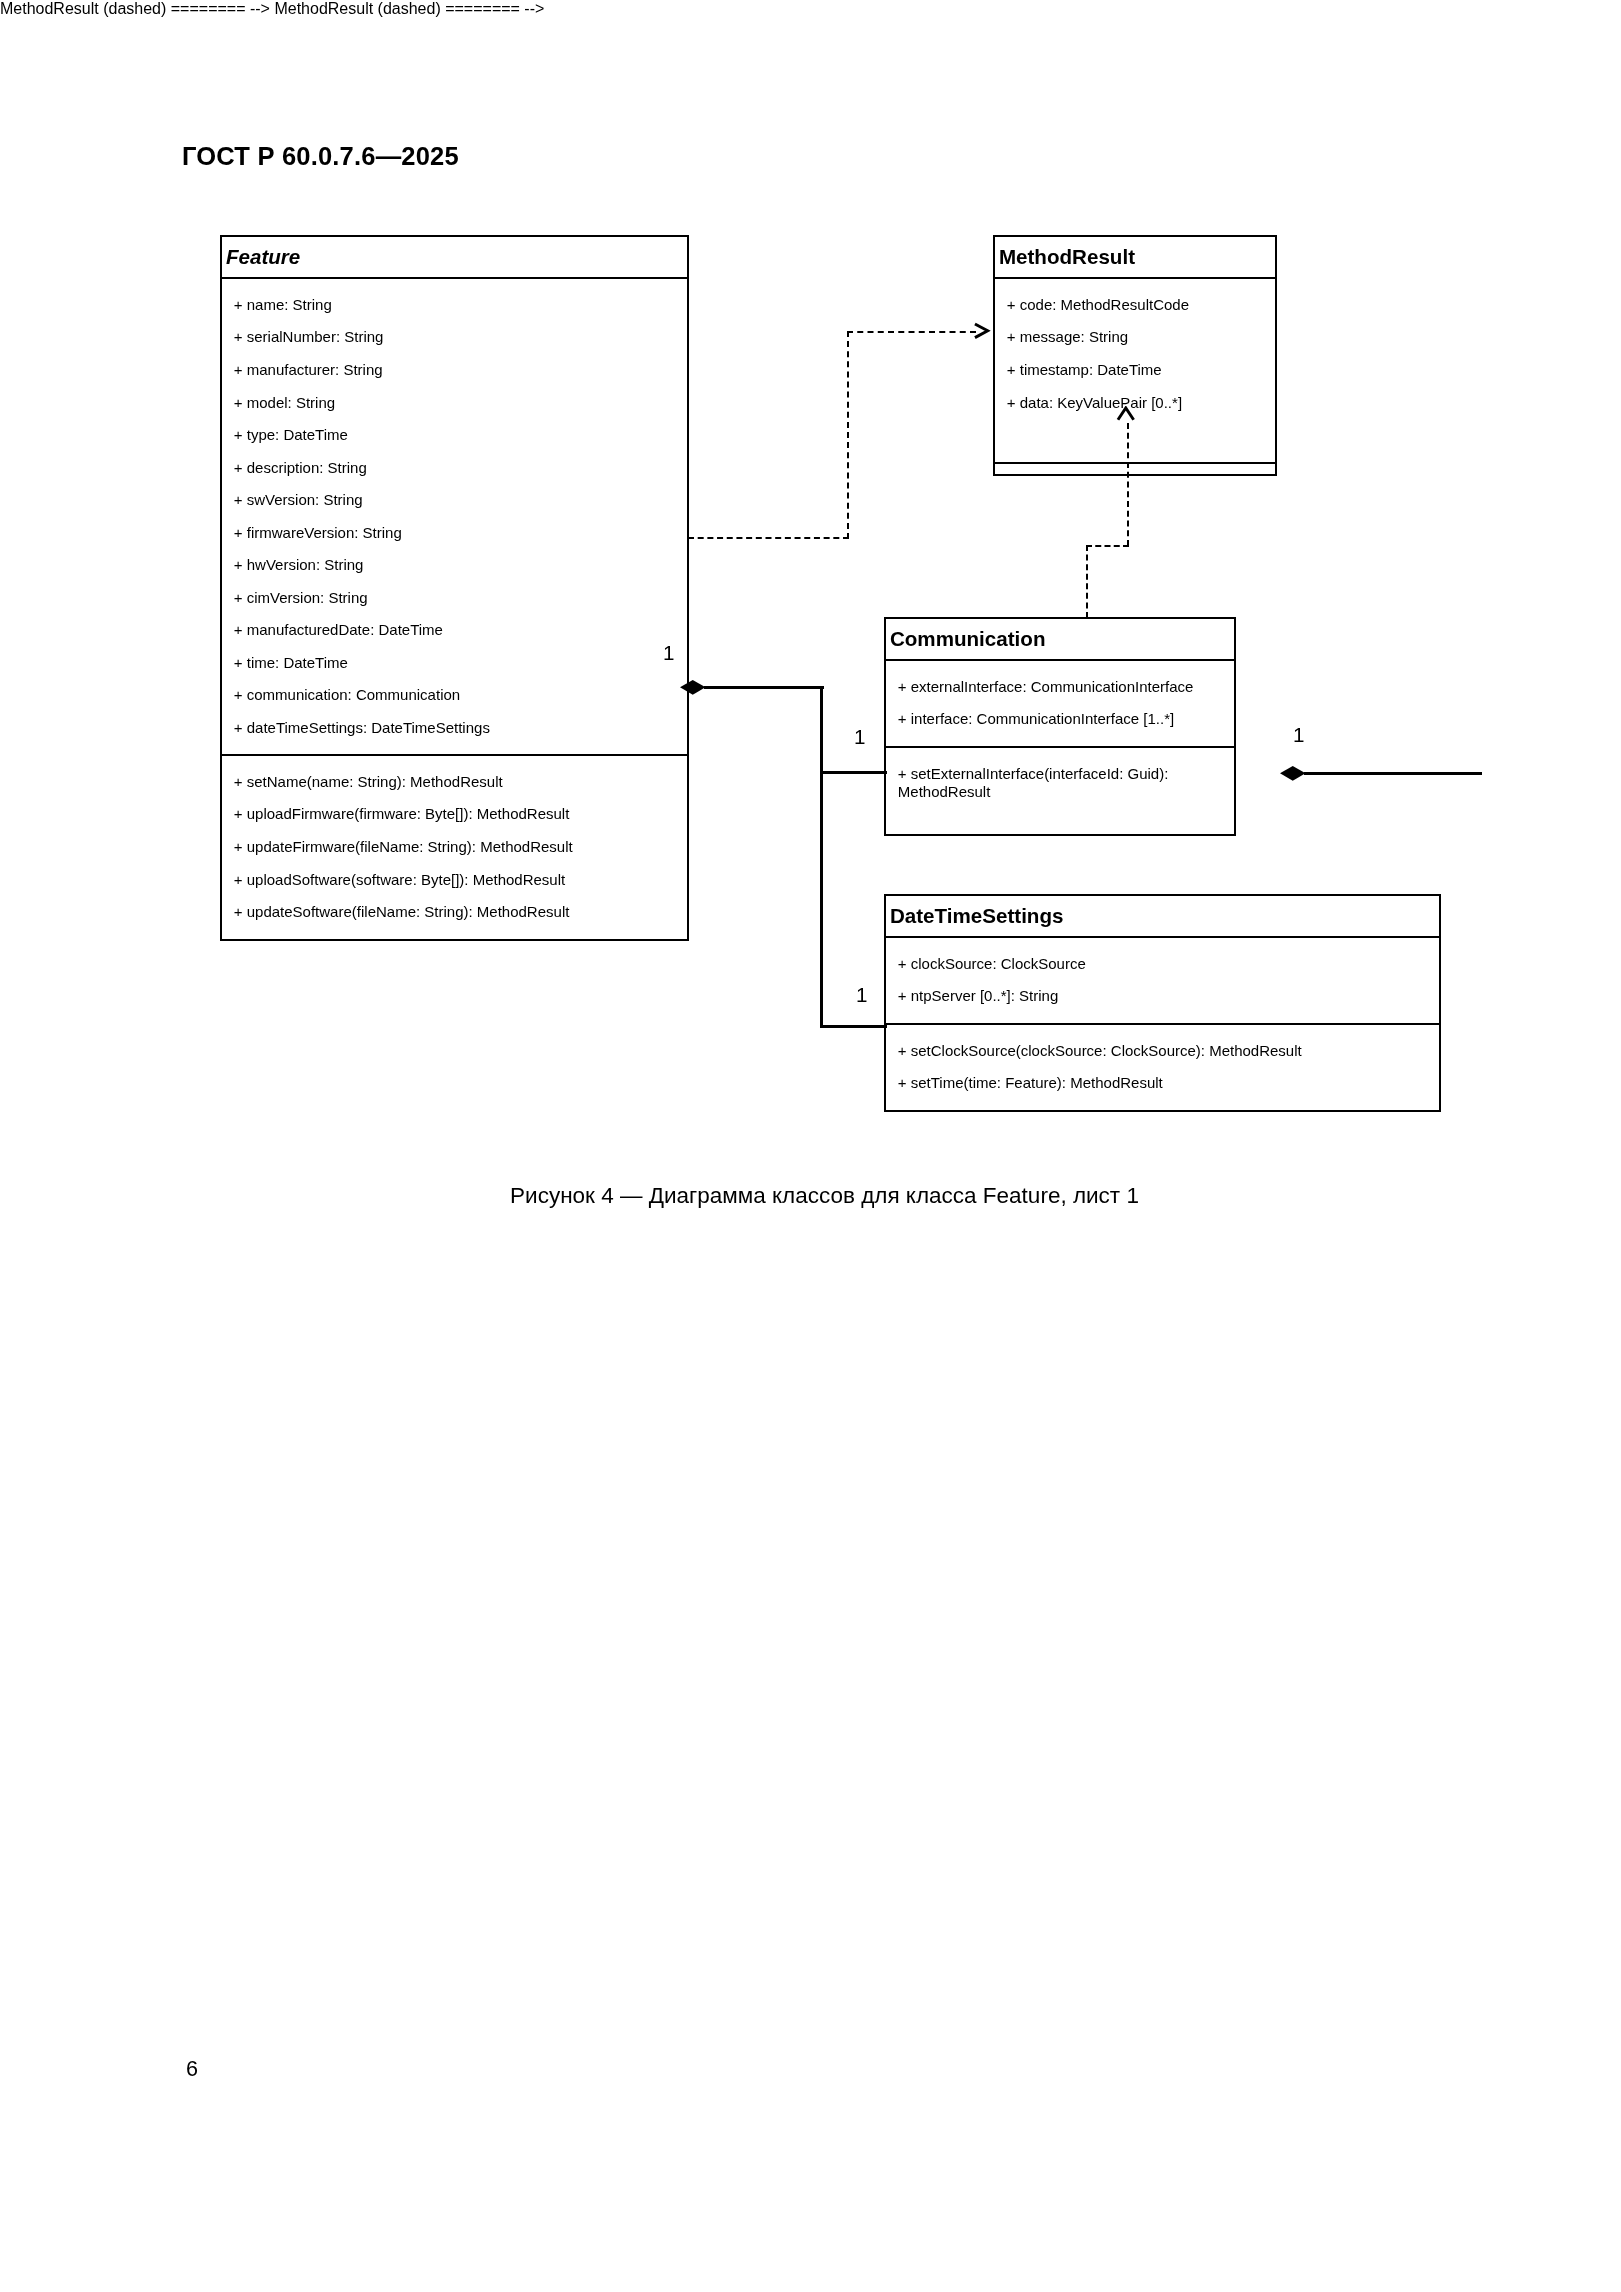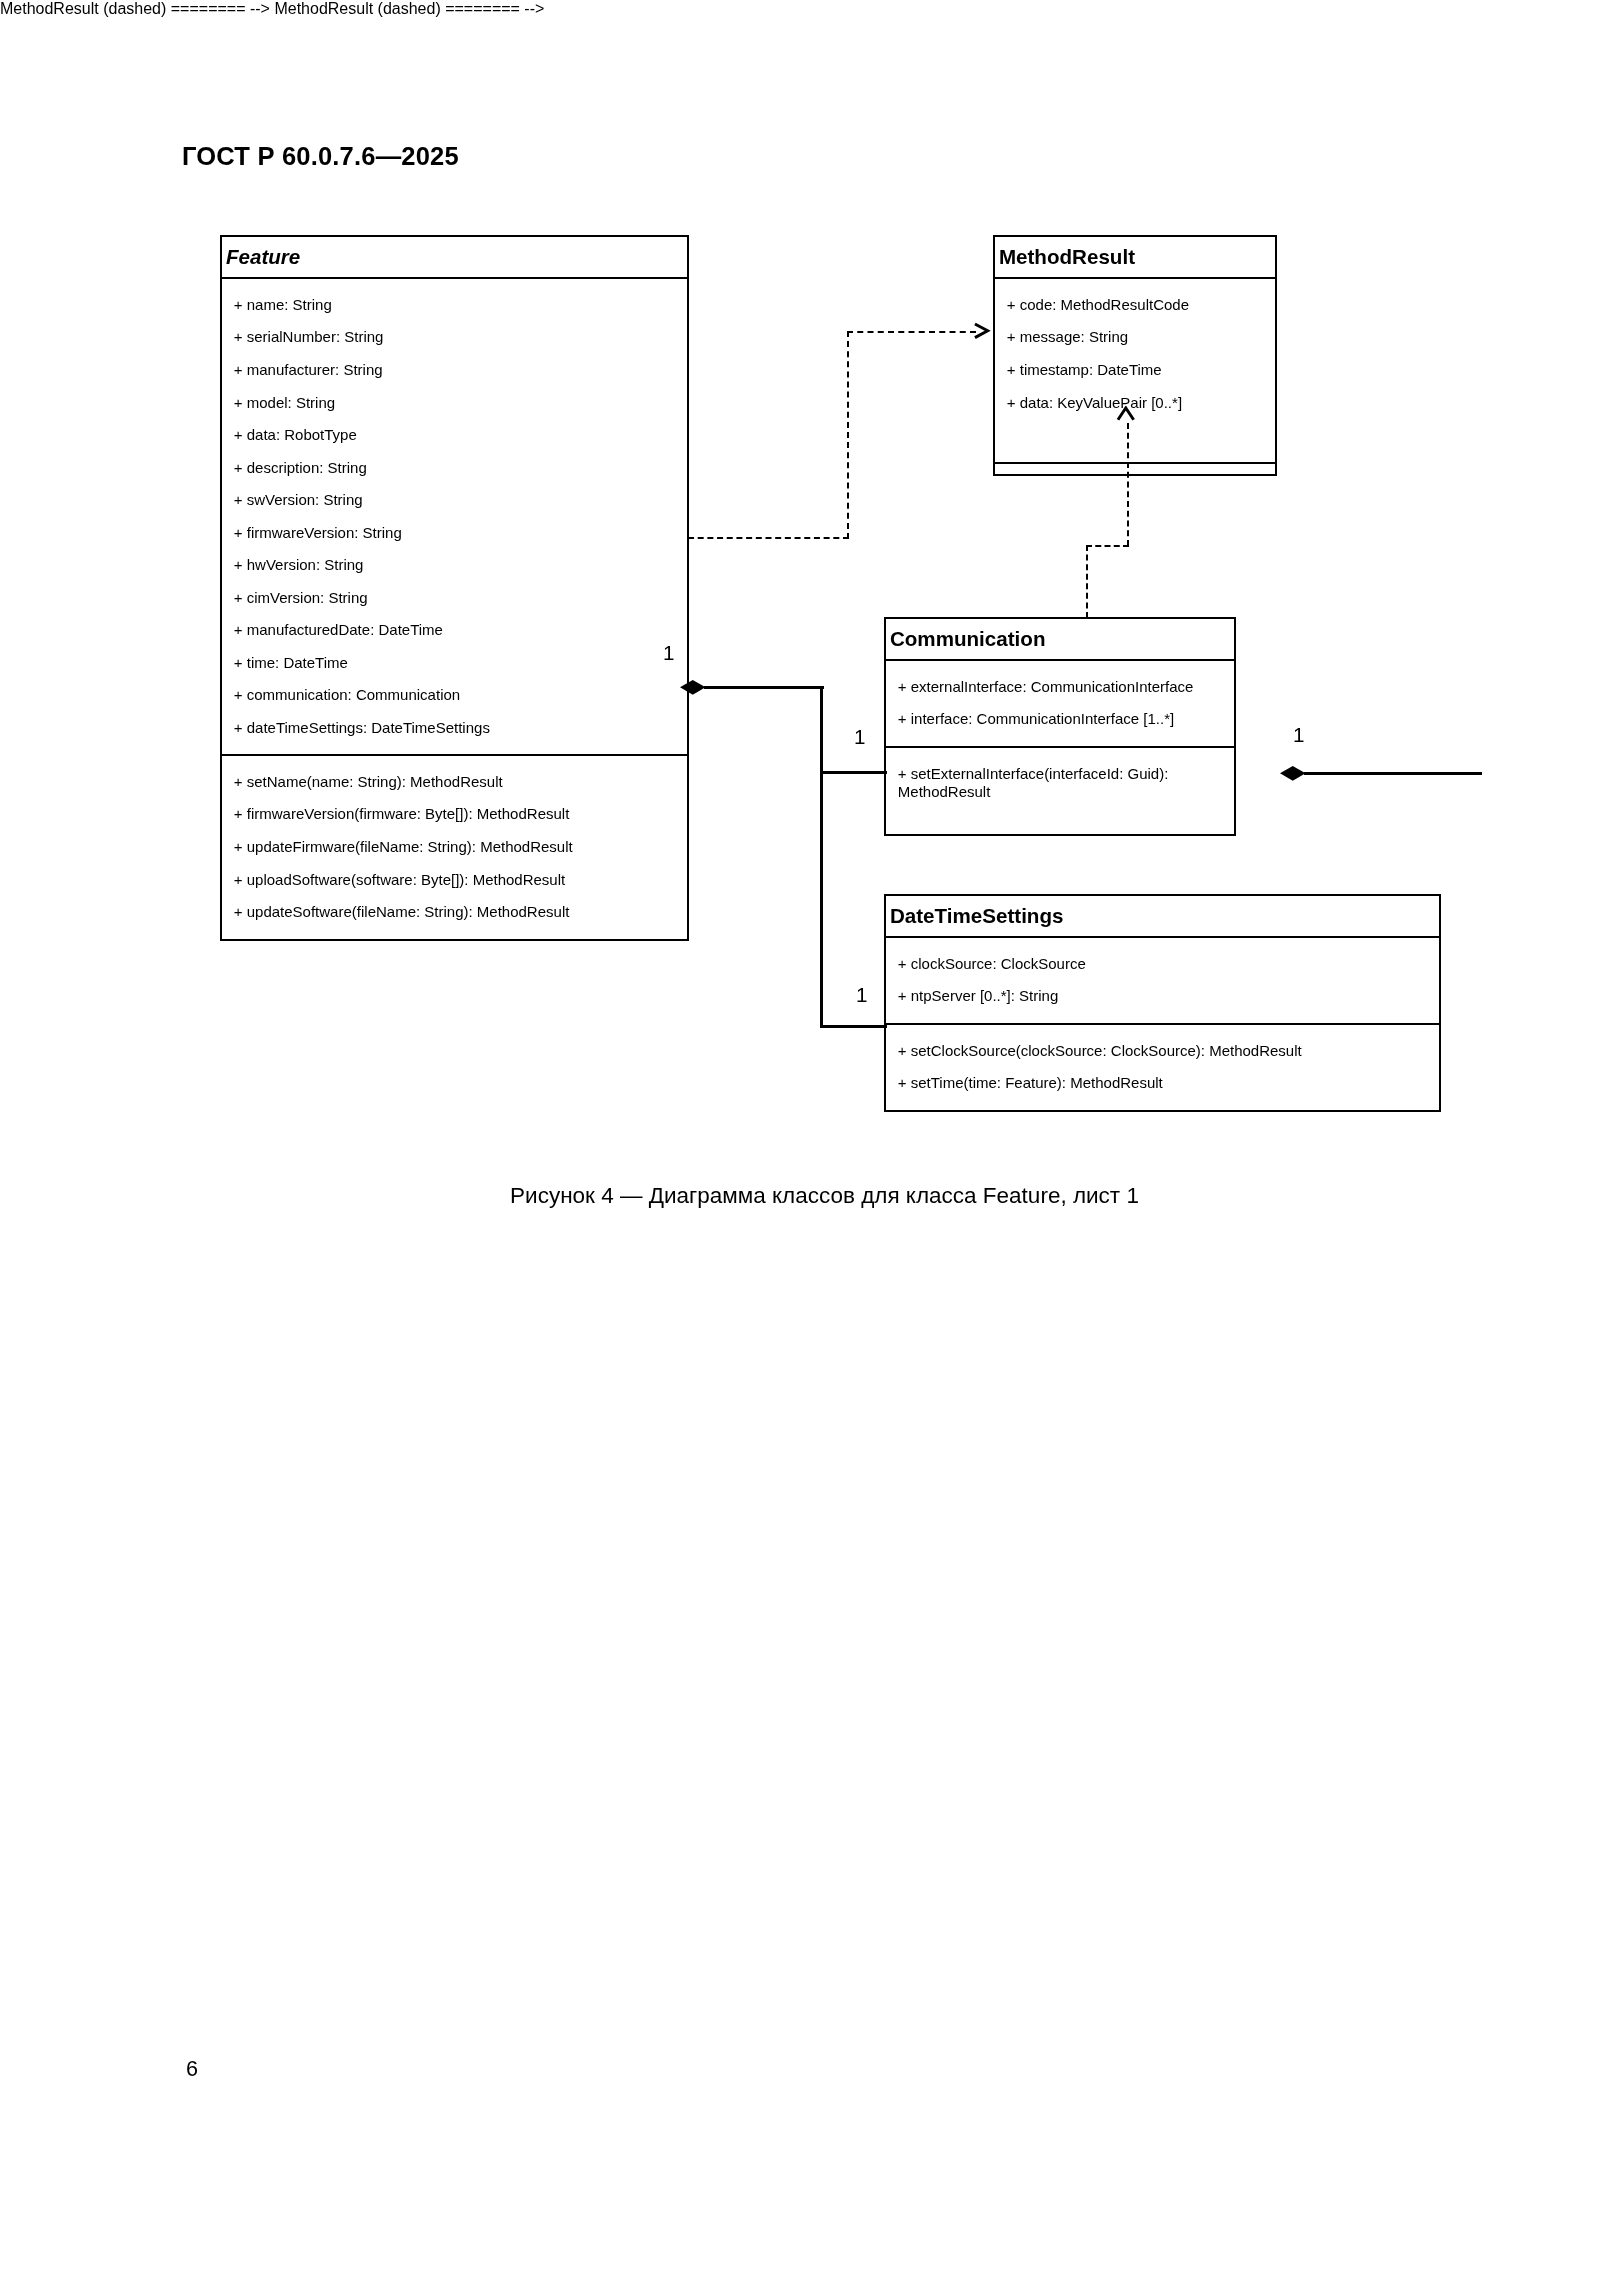--- a/index.html
+++ b/index.html
@@ -136,34 +136,34 @@
 <div id="diagram">
 
   
   <div class="uml-class" id="cls-feature" style="left:220px; top:235px; width:469px;">
     <div class="uml-title italic">Feature</div>
     <div class="uml-compartment">
       <div class="uml-row">+ name: String</div>
       <div class="uml-row">+ serialNumber: String</div>
       <div class="uml-row">+ manufacturer: String</div>
       <div class="uml-row">+ model: String</div>
-      <div class="uml-row">+ data: RobotType</div>
+      <div class="uml-row">+ type: DateTime</div>
       <div class="uml-row">+ description: String</div>
       <div class="uml-row">+ swVersion: String</div>
       <div class="uml-row">+ firmwareVersion: String</div>
       <div class="uml-row">+ hwVersion: String</div>
       <div class="uml-row">+ cimVersion: String</div>
       <div class="uml-row">+ manufacturedDate: DateTime</div>
       <div class="uml-row">+ time: DateTime</div>
       <div class="uml-row">+ communication: Communication</div>
       <div class="uml-row">+ dateTimeSettings: DateTimeSettings</div>
     </div>
     <div class="uml-compartment last">
       <div class="uml-row">+ setName(name: String): MethodResult</div>
-      <div class="uml-row">+ firmwareVersion(firmware: Byte[]): MethodResult</div>
+      <div class="uml-row">+ uploadFirmware(firmware: Byte[]): MethodResult</div>
       <div class="uml-row">+ updateFirmware(fileName: String): MethodResult</div>
       <div class="uml-row">+ uploadSoftware(software: Byte[]): MethodResult</div>
       <div class="uml-row">+ updateSoftware(fileName: String): MethodResult</div>
     </div>
   </div>
 
   
   <div class="uml-class" id="cls-methodresult" style="left:993px; top:235px; width:284px;">
     <div class="uml-title">MethodResult</div>
     <div class="uml-compartment">

